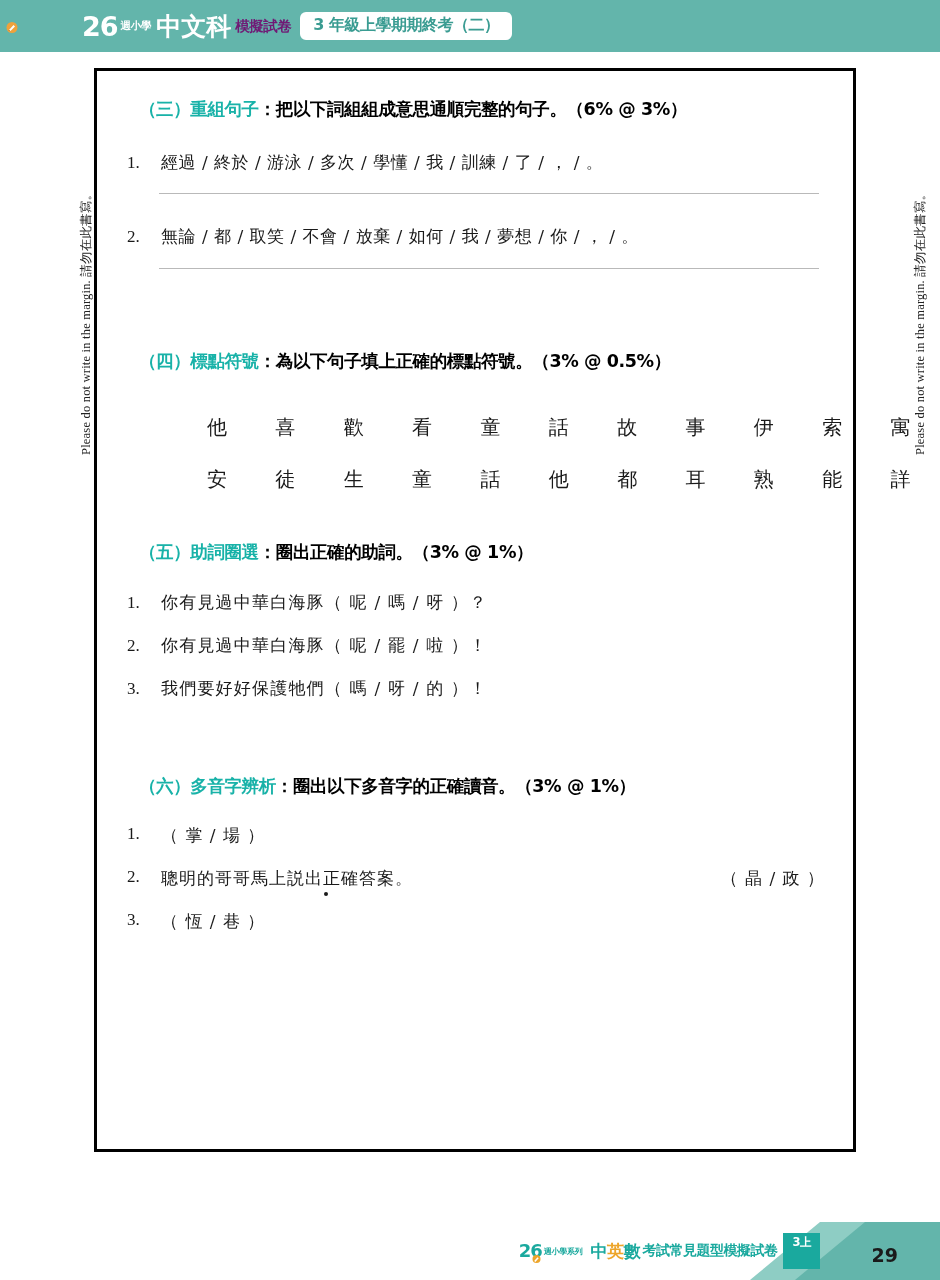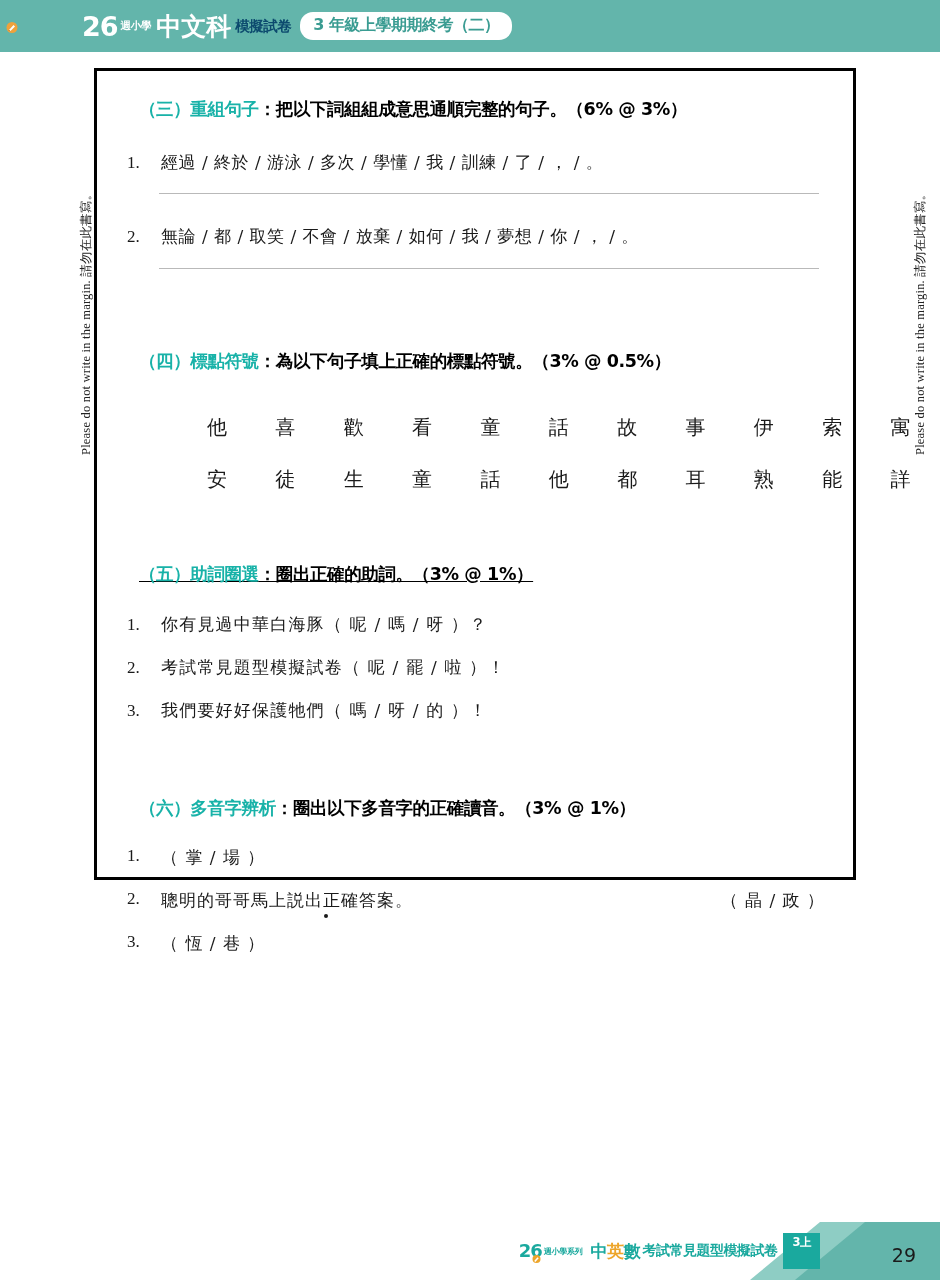--- a/index.html
+++ b/index.html
@@ -70,33 +70,33 @@
     font-size: 25px;
     font-weight: bold;
     color: #ffffff;
     letter-spacing: 0px;
     line-height: 1;
   }
   .logo-paper {
     font-family: "DejaVu Sans", "Liberation Sans", sans-serif;
     font-size: 14.5px;
     font-weight: bold;
-    color: #0c4a6e;
+    color: #701a75;
     margin-left: 4px;
     margin-right: 9px;
     letter-spacing: -0.5px;
   }
   .exam-pill {
     background: #ffffff;
     color: #3a9c92;
     font-family: "DejaVu Sans", "Liberation Sans", sans-serif;
     font-weight: bold;
     font-size: 16px;
     padding: 3px 13px 4px 13px;
-    border-radius: 13px;
+    border-radius: 6px;
     letter-spacing: -0.5px;
     white-space: nowrap;
   }
 
   
   .margin-note {
     position: absolute;
     top: 455px;
     width: 360px;
     height: 22px;
@@ -119,21 +119,21 @@
     font-family: "DejaVu Serif", "Liberation Serif", serif;
     font-size: 12.5px;
   }
 
   
   .exam-box {
     position: absolute;
     left: 94px;
     top: 68px;
     width: 762px;
-    height: 812px;
+    height: 1084px;
     border: 3px solid #000000;
     background: #ffffff;
     padding: 20px 24px 0 24px;
   }
 
   
   .section-head {
     font-family: "DejaVu Sans", "Liberation Sans", sans-serif;
     font-weight: bold;
     font-size: 17.5px;
@@ -298,24 +298,24 @@
     color: #ffffff;
     font-family: "DejaVu Sans", "Liberation Sans", sans-serif;
     font-weight: bold;
     font-size: 11.5px;
     padding: 2px 9px 19px 9px;
     border-radius: 0;
     letter-spacing: -0.5px;
   }
   .page-num {
     position: absolute;
-    right: 24px;
+    right: 42px;
     bottom: 14px;
     font-family: "DejaVu Sans", "Liberation Sans", sans-serif;
-    font-weight: normal;
+    font-weight: bold;
     font-size: 19px;
     color: #1a1a1a;
   }
 </style>
 </head>
 <body>
 
 <div class="page">
 
   <div class="header-bar">
@@ -366,31 +366,31 @@
 
     <div class="section-head" style="margin-top:80px; padding-left:18px;">
       <span class="teal">（四）標點符號</span><span class="blk">：為以下句子填上正確的標點符號。（3% @ 0.5%）</span>
     </div>
 
     <div class="punct-block">
       <div class="punct-row">他 喜 歡 看 童 話 故 事 伊 索 寓 言</div>
       <div class="punct-row">安 徒 生 童 話 他 都 耳 熟 能 詳 呢</div>
     </div>
 
-    <div class="section-head" style="margin-top:57px; padding-left:18px;text-decoration:underline;">
+    <div class="section-head" style="margin-top:35px; padding-left:18px;">
       <span class="teal">（五）助詞圈選</span><span class="blk">：圈出正確的助詞。（3% @ 1%）</span>
     </div>
 
     <div class="particle-row" style="margin-top:26px; padding-left:6px;">
       <span class="q-num">1.</span>
       <span class="q-text">你有見過中華白海豚（ 呢 / 嗎 / 呀 ）？</span>
     </div>
     <div class="particle-row" style="padding-left:6px;">
       <span class="q-num">2.</span>
-      <span class="q-text">考試常見題型模擬試卷（ 呢 / 罷 / 啦 ）！</span>
+      <span class="q-text">你有見過中華白海豚（ 呢 / 罷 / 啦 ）！</span>
     </div>
     <div class="particle-row" style="padding-left:6px;">
       <span class="q-num">3.</span>
       <span class="q-text">我們要好好保護牠們（ 嗎 / 呀 / 的 ）！</span>
     </div>
 
     <div class="section-head" style="margin-top:74px; padding-left:18px;">
       <span class="teal">（六）多音字辨析</span><span class="blk">：圈出以下多音字的正確讀音。（3% @ 1%）</span>
     </div>
 

